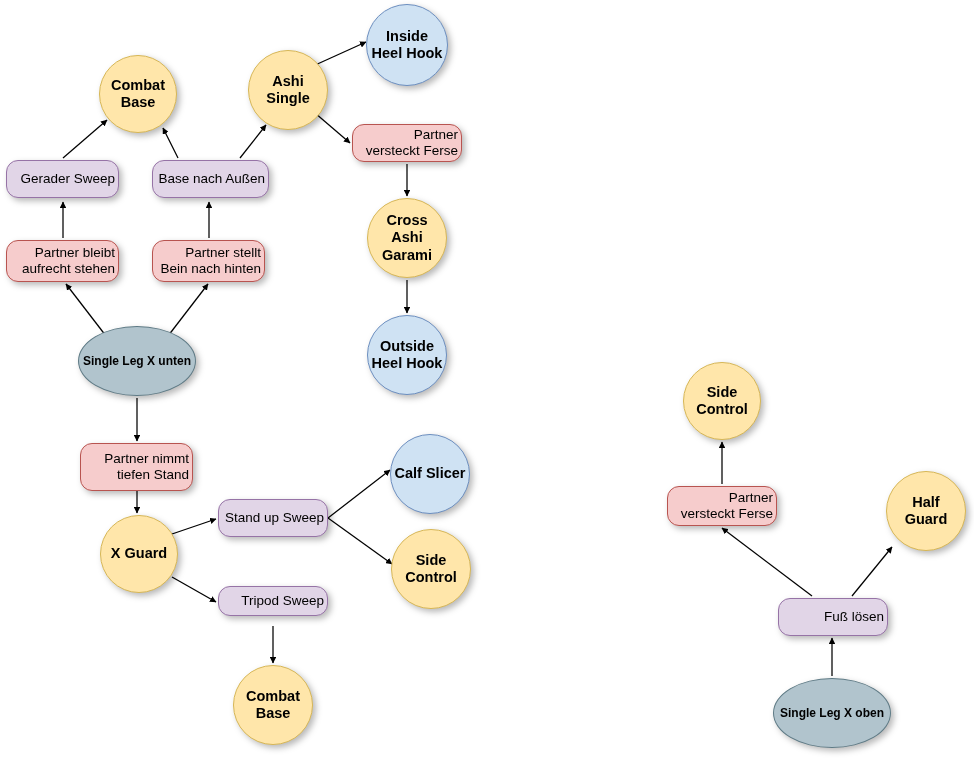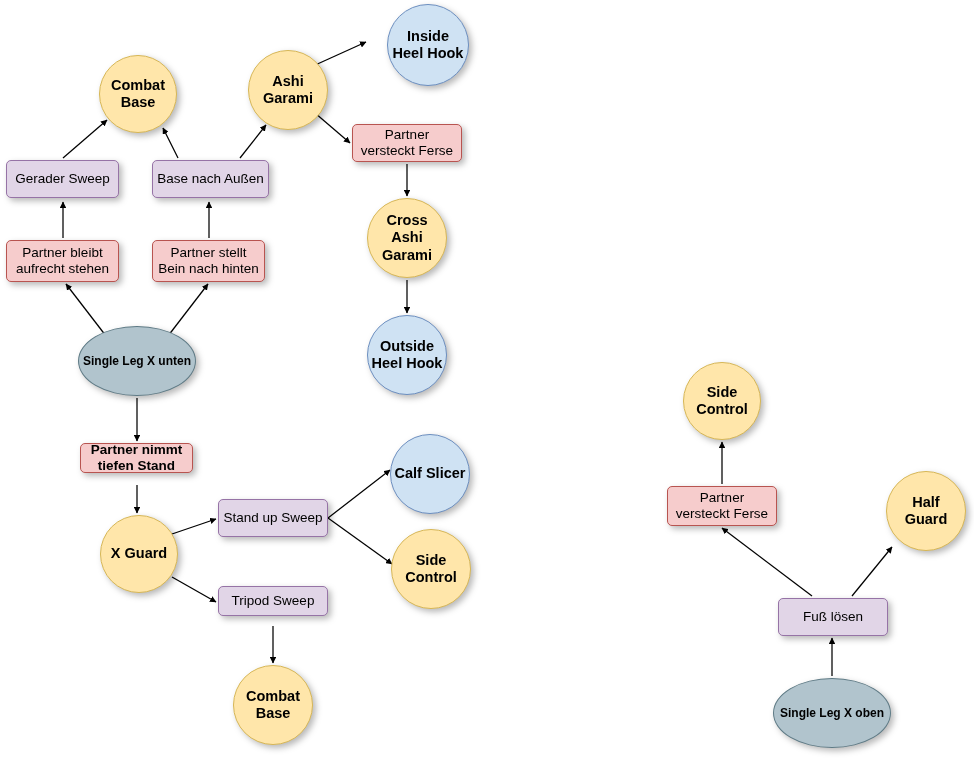--- a/index.html
+++ b/index.html
@@ -34,21 +34,21 @@
     line-height: 1.18;
     color: #000000;
     z-index: 2;
     filter: drop-shadow(3px 3px 3px rgba(0,0,0,0.28));
   }
   .node span { display: block; width: 100%; padding: 0 3px; }
 
   
   .n-circle  { border-radius: 50%; }
   .n-ellipse { border-radius: 50%; }
-  .n-rect    { border-radius: 5px; }
+  .n-rect    { border-radius: 12px; text-align: right; }
 
   
   .c-yellow { background: #ffe6aa; border: 1.3px solid #d6b656; }
   .c-blue   { background: #cfe2f3; border: 1.3px solid #6c8ebf; }
   .c-gray   { background: #b1c4cd; border: 1.3px solid #5f7b86; }
   .c-red    { background: #f6cccc; border: 1.3px solid #b85450; }
   .c-purple { background: #e1d5e7; border: 1.3px solid #9673a6; }
 
   
   .t-bold   { font-weight: bold; font-size: 14.5px; }
@@ -90,23 +90,23 @@
         <line x1="852" y1="596" x2="892" y2="547" stroke="#000000" stroke-width="1.25" marker-end="url(#arrowhead)"></line>
         <line x1="722" y1="484" x2="722" y2="442" stroke="#000000" stroke-width="1.25" marker-end="url(#arrowhead)"></line>
       </g>
   </svg>
 
   <div id="nodes">
       <div class="node n-circle c-yellow t-bold" style="left: 99px; top: 55px; width: 78px; height: 78px;">
         <span>Combat Base</span>
       </div>
       <div class="node n-circle c-yellow t-bold" style="left: 248px; top: 50px; width: 80px; height: 80px;">
-        <span>Ashi Garami</span>
+        <span>Ashi Single</span>
       </div>
-      <div class="node n-circle c-blue t-bold" style="left: 366px; top: 4px; width: 82px; height: 82px; margin-left: 21px;">
+      <div class="node n-circle c-blue t-bold" style="left: 366px; top: 4px; width: 82px; height: 82px;">
         <span>Inside Heel Hook</span>
       </div>
       <div class="node n-rect c-red t-normal" style="left: 352px; top: 124px; width: 110px; height: 38px;">
         <span>Partner versteckt Ferse</span>
       </div>
       <div class="node n-circle c-yellow t-bold" style="left: 367px; top: 198px; width: 80px; height: 80px;">
         <span>Cross Ashi Garami</span>
       </div>
       <div class="node n-circle c-blue t-bold" style="left: 367px; top: 315px; width: 80px; height: 80px; justify-content: center;">
         <span>Outside Heel Hook</span>
@@ -119,21 +119,21 @@
       </div>
       <div class="node n-rect c-red t-normal" style="left: 6px; top: 240px; width: 113px; height: 42px;">
         <span>Partner bleibt aufrecht stehen</span>
       </div>
       <div class="node n-rect c-red t-normal" style="left: 152px; top: 240px; width: 113px; height: 42px;">
         <span>Partner stellt Bein nach hinten</span>
       </div>
       <div class="node n-ellipse c-gray t-big" style="left: 78px; top: 326px; width: 118px; height: 70px;">
         <span>Single Leg X unten</span>
       </div>
-      <div class="node n-rect c-red t-normal" style="left: 80px; top: 443px; width: 113px; height: 30px; font-weight: bold;">
+      <div class="node n-rect c-red t-normal" style="left: 80px; top: 443px; width: 113px; height: 48px;">
         <span>Partner nimmt tiefen Stand</span>
       </div>
       <div class="node n-circle c-yellow t-bold" style="left: 100px; top: 515px; width: 78px; height: 78px;">
         <span>X Guard</span>
       </div>
       <div class="node n-rect c-purple t-normal" style="left: 218px; top: 499px; width: 110px; height: 38px;">
         <span>Stand up Sweep</span>
       </div>
       <div class="node n-circle c-blue t-bold" style="left: 390px; top: 434px; width: 80px; height: 80px;">
         <span>Calf Slicer</span>

